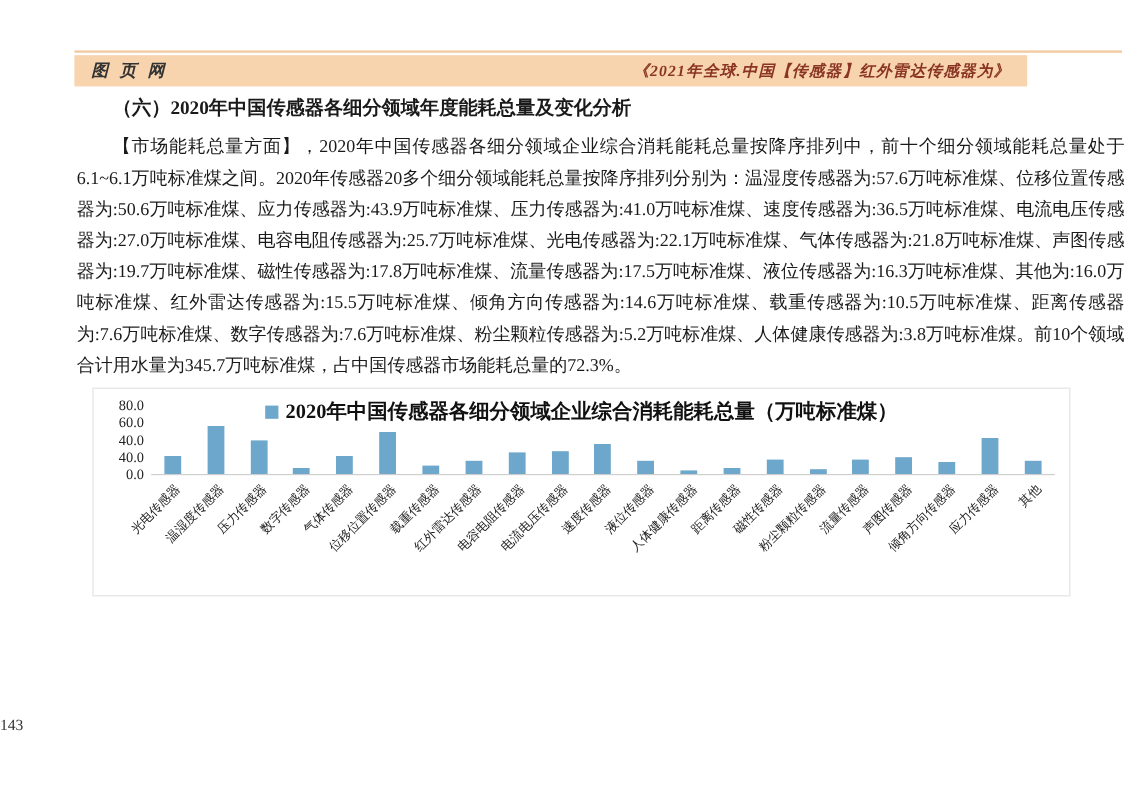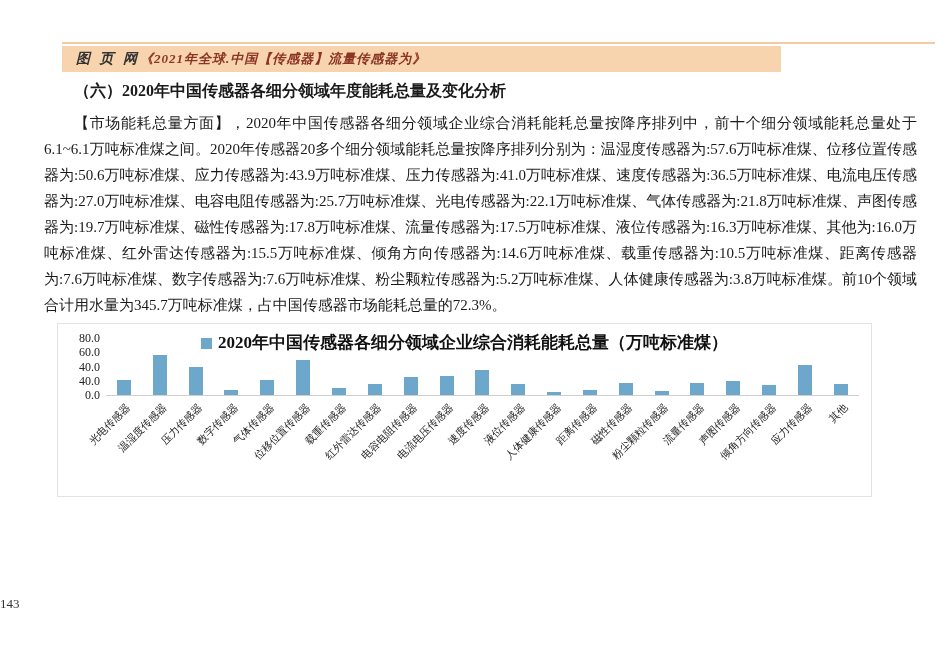--- a/index.html
+++ b/index.html
@@ -15,43 +15,44 @@
   }
   .top-rule {
     position: absolute;
     left: 62px; top: 42px;
     width: 873px; height: 2px;
     background: #f2cba2;
   }
   .header-band {
     position: absolute;
     left: 62px; top: 46px;
-    width: 719px; height: 26px;
+    width: 794px; height: 26px;
     background: #f7d3ae;
     display: flex;
+    justify-content: space-between;
     align-items: center;
     padding: 0 14px;
   }
   .site-name {
     font-style: italic;
     font-weight: bold;
     font-size: 14px;
     color: #333333;
     letter-spacing: 3px;
   }
   .book-title {
     font-style: italic;
     font-weight: bold;
     font-size: 13px;
     color: #8a3423;
     letter-spacing: 1px;
   }
   .content {
     position: absolute;
-    left: 44px; top: 80px;
+    left: 64px; top: 80px;
     width: 873px;
     font-family: Liberation Serif, serif;
   }
   .section-title {
     font-size: 16px;
     font-weight: bold;
     padding-left: 30px;
     margin-bottom: 8px;
     line-height: 22px;
   }
@@ -154,21 +155,21 @@
 </style>
 </head>
 <body>
 
 <div class="page">
 
   <div class="top-rule" style="background: rgb(242, 203, 162);"></div>
 
   <div class="header-band" style="background: rgb(247, 211, 174);">
     <span class="site-name">图 页 网</span>
-    <span class="book-title" style="color: rgb(138, 52, 35);">《2021年全球.中国【传感器】流量传感器为》</span>
+    <span class="book-title" style="color: rgb(138, 52, 35);">《2021年全球.中国【传感器】红外雷达传感器为》</span>
   </div>
 
   <div class="content">
     <div class="section-title">（六）2020年中国传感器各细分领域年度能耗总量及变化分析</div>
     <p class="para">【市场能耗总量方面】，2020年中国传感器各细分领域企业综合消耗能耗总量按降序排列中，前十个细分领域能耗总量处于6.1~6.1万吨标准煤之间。2020年传感器20多个细分领域能耗总量按降序排列分别为：温湿度传感器为:57.6万吨标准煤、位移位置传感器为:50.6万吨标准煤、应力传感器为:43.9万吨标准煤、压力传感器为:41.0万吨标准煤、速度传感器为:36.5万吨标准煤、电流电压传感器为:27.0万吨标准煤、电容电阻传感器为:25.7万吨标准煤、光电传感器为:22.1万吨标准煤、气体传感器为:21.8万吨标准煤、声图传感器为:19.7万吨标准煤、磁性传感器为:17.8万吨标准煤、流量传感器为:17.5万吨标准煤、液位传感器为:16.3万吨标准煤、其他为:16.0万吨标准煤、红外雷达传感器为:15.5万吨标准煤、倾角方向传感器为:14.6万吨标准煤、载重传感器为:10.5万吨标准煤、距离传感器为:7.6万吨标准煤、数字传感器为:7.6万吨标准煤、粉尘颗粒传感器为:5.2万吨标准煤、人体健康传感器为:3.8万吨标准煤。前10个领域合计用水量为345.7万吨标准煤，占中国传感器市场能耗总量的72.3%。</p>
 
     <div class="chart-box">
       <div class="chart-legend">
         <span class="legend-swatch" style="background: rgb(109, 167, 203);"></span><span>2020年中国传感器各细分领域企业综合消耗能耗总量（万吨标准煤）</span>
       </div>

